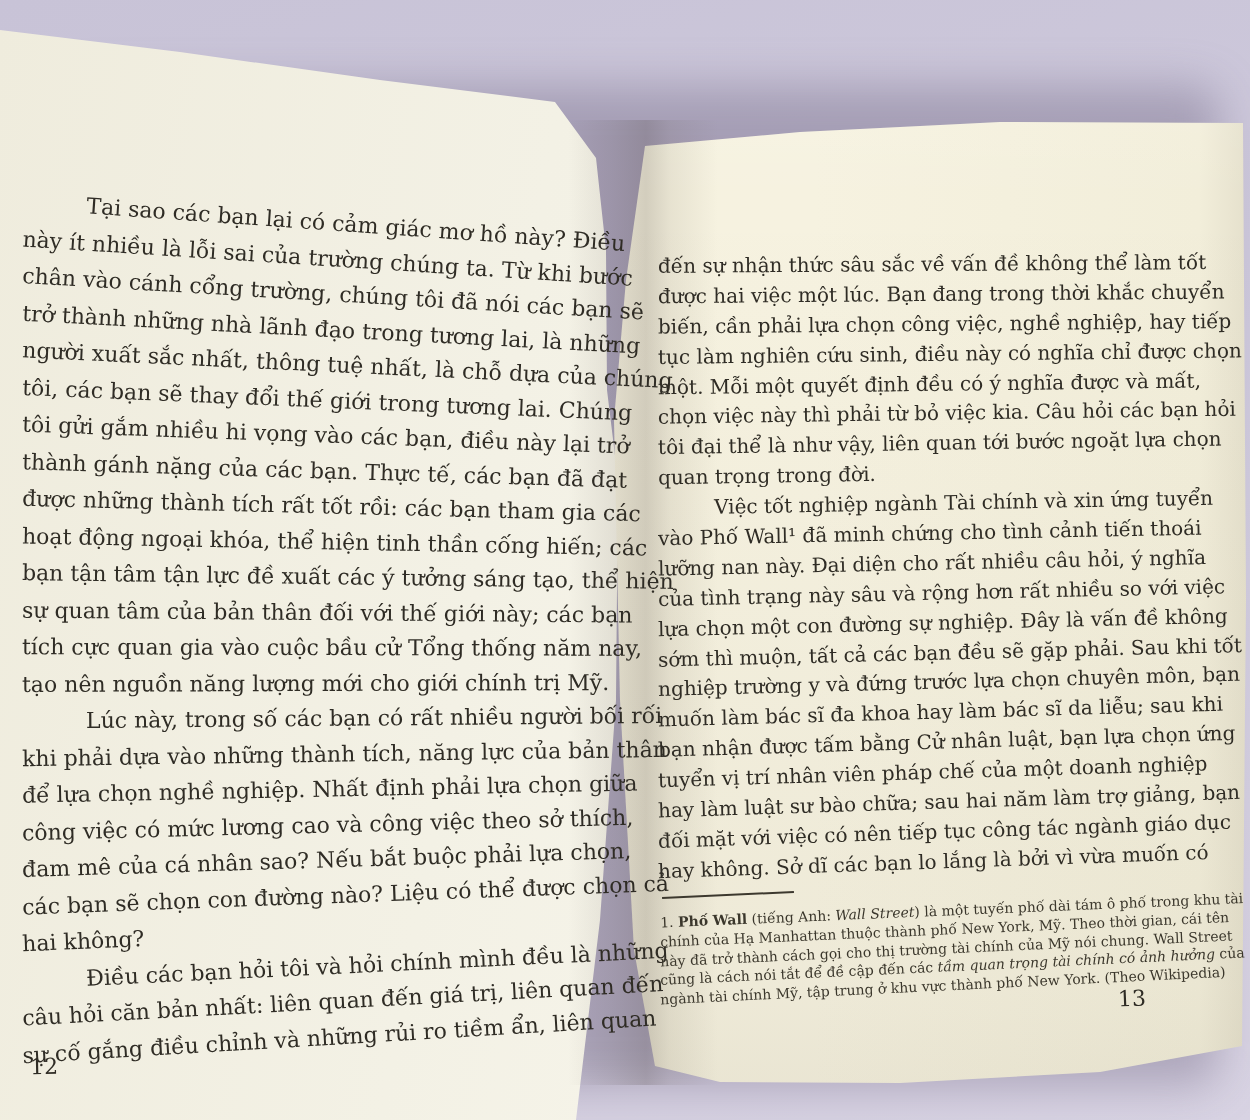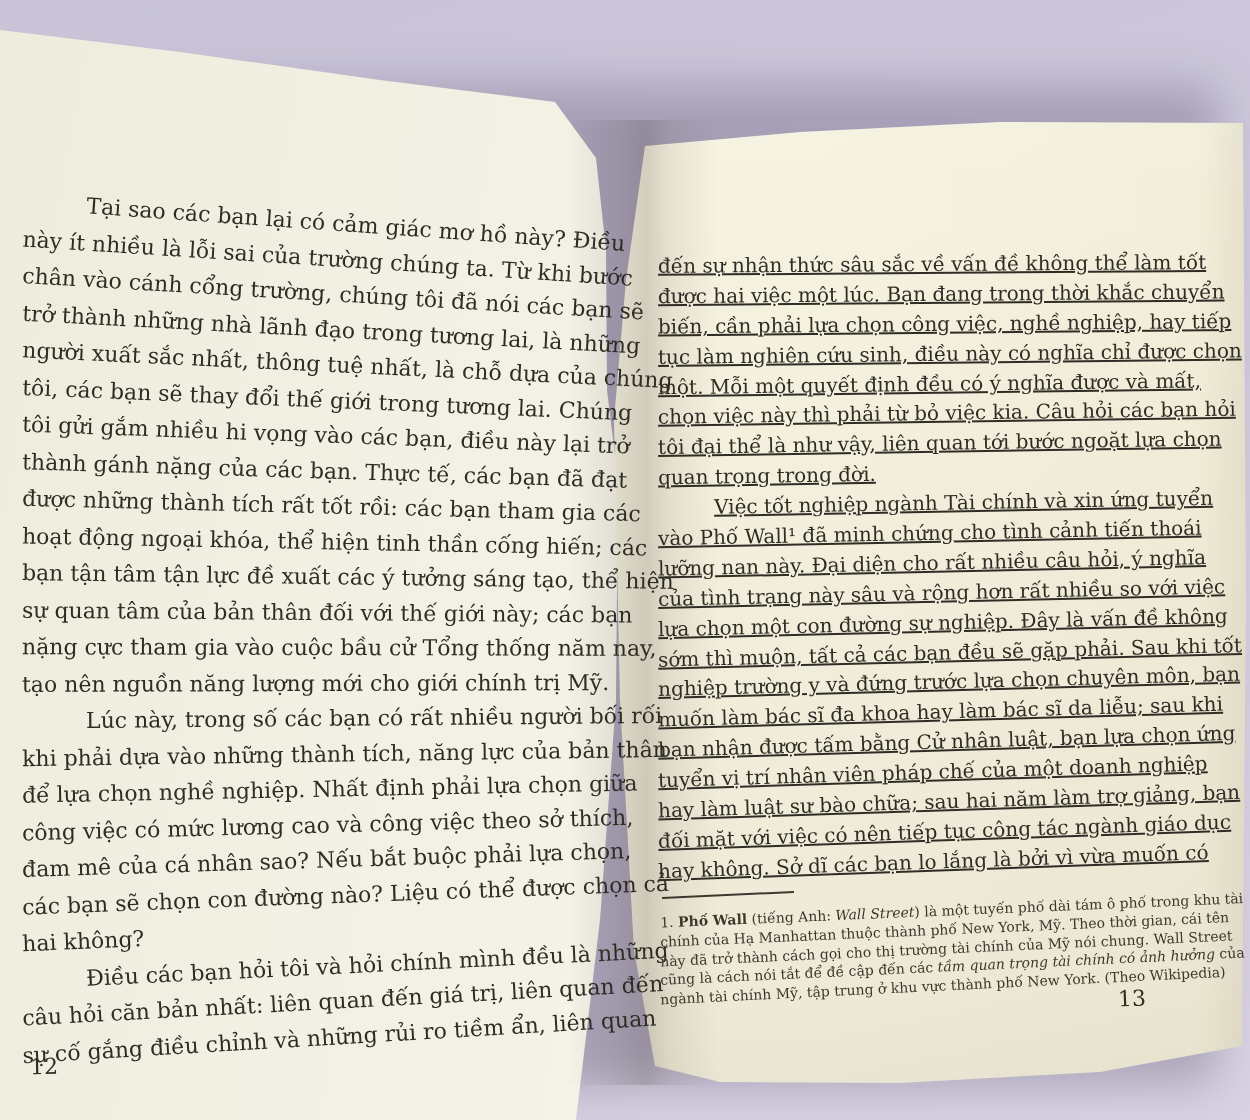--- a/index.html
+++ b/index.html
@@ -32,21 +32,21 @@
         #f6f2df 28%, #f6f2e0 65%, #f2eeda 96%, #e4dfcb 100%);
   }
   #gutter-shadow {
     position:absolute; left:568px; top:120px; width:150px; height:965px;
     background: linear-gradient(to right, rgba(70,60,52,0) 0%, rgba(70,60,52,0.10) 30%,
       rgba(70,60,52,0.20) 52%, rgba(95,85,70,0.10) 68%, rgba(95,85,70,0) 100%);
     pointer-events:none;
   }
   .col { position:absolute; }
   #left-col  { left:22px;  top:204px; width:578px; --lh:35.5px; --ind:64px; font-size:22px; }
-  #right-col { left:658px; top:250px; width:532px; --lh:29.9px; --ind:56px; font-size:20px;text-decoration:underline; }
+  #right-col { left:658px; top:250px; width:532px; --lh:29.9px; --ind:56px; font-size:20px; }
   #footnote-col { left:660px; top:902px; width:548px; --lh:18.8px; --ind:0px;
     font-size:14px; color:#3b372c; }
   .line {
     height:var(--lh); line-height:var(--lh);
     text-align:justify; text-align-last:justify; text-justify:inter-word;
     transform-origin:50% 50%; white-space:nowrap;
   }
   .line.rag { text-align-last:left; }
   .line.indent { padding-left:var(--ind); }
   .b { font-weight:bold; }
@@ -73,21 +73,21 @@
     <div class="line" style="transform: rotate(3.36deg);">chân vào cánh cổng trường, chúng tôi đã nói các bạn sẽ</div>
     <div class="line" style="transform: rotate(3.03deg);">trở thành những nhà lãnh đạo trong tương lai, là những</div>
     <div class="line" style="transform: rotate(2.71deg);">người xuất sắc nhất, thông tuệ nhất, là chỗ dựa của chúng</div>
     <div class="line" style="transform: rotate(2.39deg);">tôi, các bạn sẽ thay đổi thế giới trong tương lai. Chúng</div>
     <div class="line" style="transform: rotate(2.07deg);">tôi gửi gắm nhiều hi vọng vào các bạn, điều này lại trở</div>
     <div class="line" style="transform: rotate(1.75deg);">thành gánh nặng của các bạn. Thực tế, các bạn đã đạt</div>
     <div class="line" style="transform: rotate(1.43deg);">được những thành tích rất tốt rồi: các bạn tham gia các</div>
     <div class="line" style="transform: rotate(1.1deg);">hoạt động ngoại khóa, thể hiện tinh thần cống hiến; các</div>
     <div class="line" style="transform: rotate(0.78deg);">bạn tận tâm tận lực đề xuất các ý tưởng sáng tạo, thể hiện</div>
     <div class="line" style="transform: rotate(0.46deg);">sự quan tâm của bản thân đối với thế giới này; các bạn</div>
-    <div class="line" style="transform: rotate(0.14deg);">nặng cực tham gia vào cuộc bầu cử Tổng thống năm nay,</div>
+    <div class="line" style="transform: rotate(0.14deg);">tích cực quan gia vào cuộc bầu cử Tổng thống năm nay,</div>
     <div class="line rag" style="transform: rotate(-0.18deg);">tạo nên nguồn năng lượng mới cho giới chính trị Mỹ.</div>
     <div class="line indent" style="transform: rotate(-0.5deg);">Lúc này, trong số các bạn có rất nhiều người bối rối</div>
     <div class="line" style="transform: rotate(-0.83deg);">khi phải dựa vào những thành tích, năng lực của bản thân</div>
     <div class="line" style="transform: rotate(-1.15deg);">để lựa chọn nghề nghiệp. Nhất định phải lựa chọn giữa</div>
     <div class="line" style="transform: rotate(-1.47deg);">công việc có mức lương cao và công việc theo sở thích,</div>
     <div class="line" style="transform: rotate(-1.79deg);">đam mê của cá nhân sao? Nếu bắt buộc phải lựa chọn,</div>
     <div class="line" style="transform: rotate(-2.11deg);">các bạn sẽ chọn con đường nào? Liệu có thể được chọn cả</div>
     <div class="line rag" style="transform: rotate(-2.43deg);">hai không?</div>
     <div class="line indent" style="transform: rotate(-2.76deg);">Điều các bạn hỏi tôi và hỏi chính mình đều là những</div>
     <div class="line" style="transform: rotate(-3.08deg);">câu hỏi căn bản nhất: liên quan đến giá trị, liên quan đến</div>

